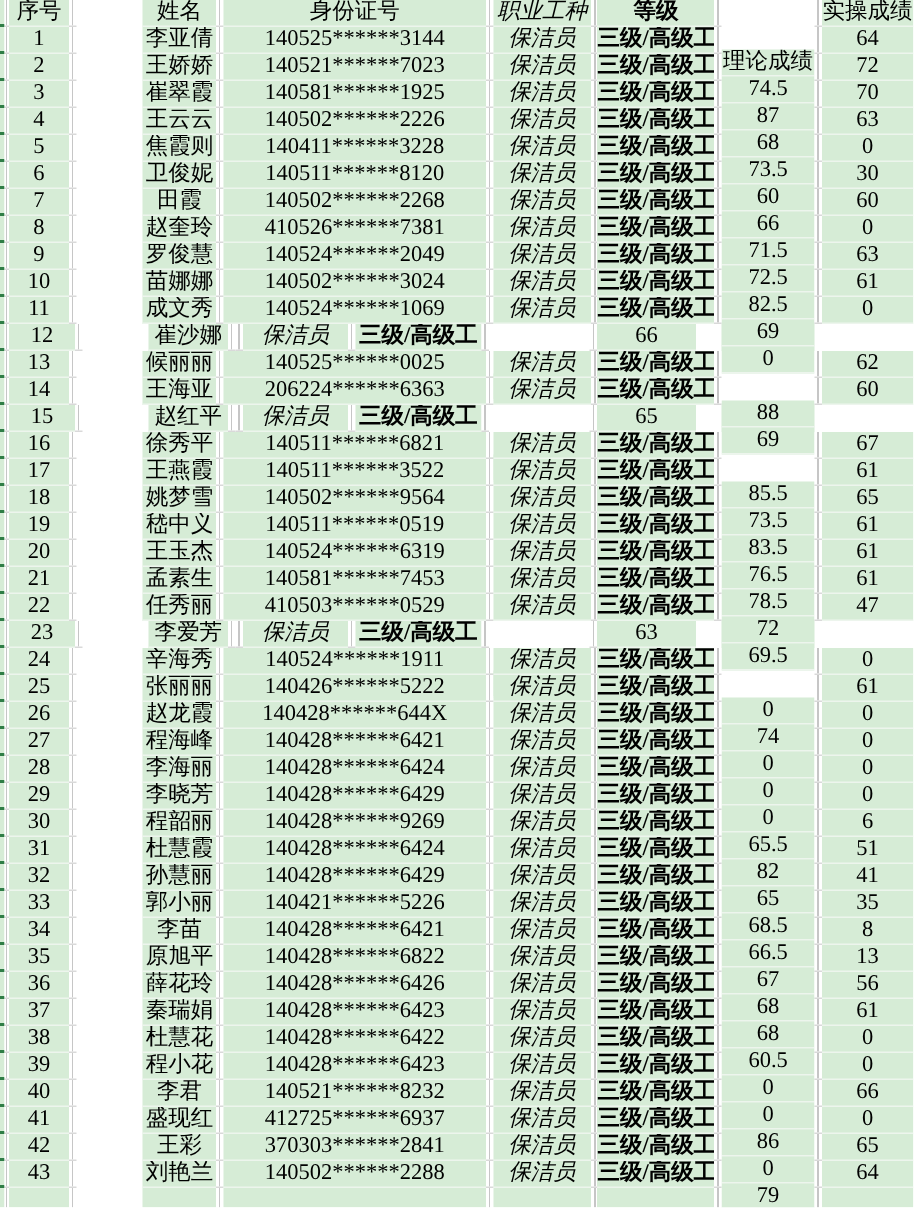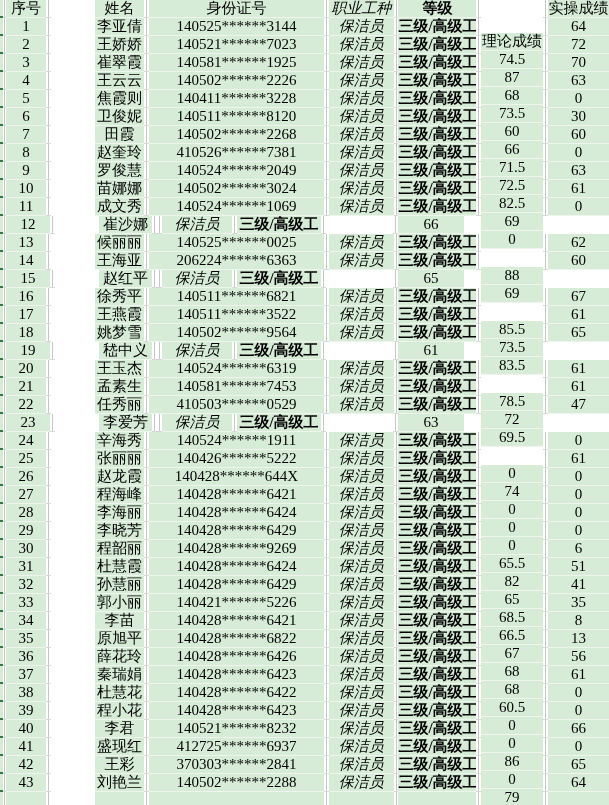--- a/index.html
+++ b/index.html
@@ -378,20 +378,21 @@
         <div class="gap"></div>
         <div class="cell c6">65</div>
       </div>
       <div class="row">
         <div class="strip"></div>
         <div class="gap0"></div>
         <div class="cell c0">19</div>
         <div class="gap"></div>
         <div class="cell c1">嵇中义</div>
         <div class="gap"></div>
+        <div class="cell c2">140511******0519</div>
         <div class="gap"></div>
         <div class="cell c3">保洁员</div>
         <div class="gap"></div>
         <div class="cell c4">三级/高级工</div>
         <div class="gap"></div>
         <div class="cell c5">76.5</div>
         <div class="gap"></div>
         <div class="cell c6">61</div>
       </div>
       <div class="row">

